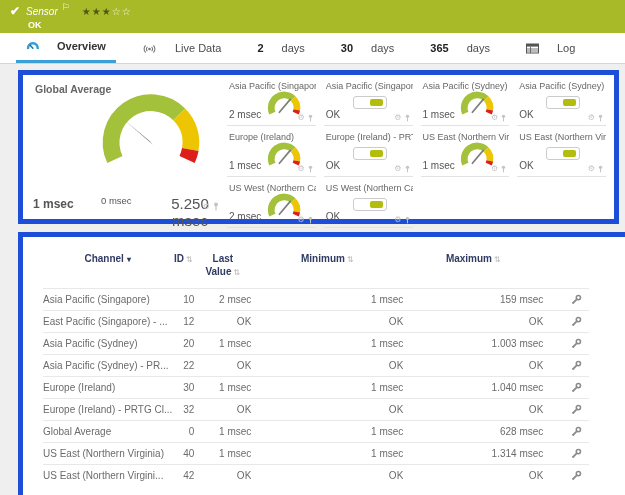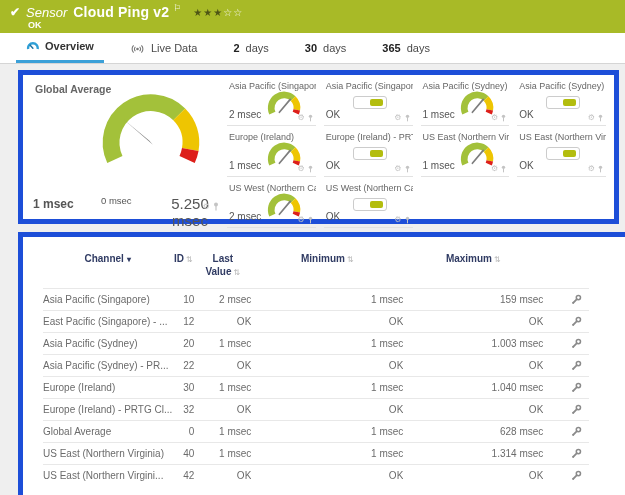--- a/index.html
+++ b/index.html
@@ -7,31 +7,31 @@
     --g-green:#a3c13a; --g-yellow:#eec502; --g-red:#dd1f1a;
     --knob:#b3bd0e; --needle:#7d7d7d;
   }
   *{box-sizing:border-box;}
   body{margin:0;width:625px;height:495px;overflow:hidden;background:#efefef;
        font-family:"Liberation Sans",sans-serif;-webkit-font-smoothing:antialiased;}
   
   .topbar{height:33px;background:var(--green);color:#fff;position:relative;}
   .topbar-row1{position:absolute;left:10px;top:4px;display:flex;align-items:center;gap:6px;}
   .check{font-size:12px;font-weight:bold;}
-  .kind{font-style:italic;font-size:13px;}
+  .kind{font-style:italic;font-size:10px;}
   .title{font-size:14px;font-weight:bold;letter-spacing:.2px;}
   .flag{font-size:9px;position:relative;top:-4px;margin-left:-2px;}
   .stars{font-size:10px;letter-spacing:1px;margin-left:6px;}
   .stars .filled{color:rgba(55,60,18,.8);}
   .stars .empty{color:rgba(255,255,255,.9);}
   .status-ok{position:absolute;left:28px;top:20px;font-size:9px;font-weight:bold;}
   
   .tabbar{height:31px;background:#fff;border-bottom:1px solid #d5d5d5;display:flex;
           align-items:stretch;padding-left:16px;}
-  .tab{display:flex;align-items:center;gap:6px;padding:5px 10px;margin-right:16px;
+  .tab{display:flex;align-items:center;gap:18px;padding:5px 10px;margin-right:16px;
        font-size:11px;color:#4a4a4a;cursor:pointer;white-space:nowrap;}
   .tab.active{font-weight:bold;color:#333;border-bottom:3px solid var(--blue);padding-top:3px;}
   .tab .num{font-weight:bold;color:#222;}
   .tab svg{flex:0 0 auto;}
   
   .panel{background:#fff;border:5px solid #1d4ed8;}
   .gauges{margin:6px 6px 0 18px;height:154px;display:flex;padding:0;}
   .big-tile{width:204px;position:relative;flex:0 0 auto;}
   .big-title{position:absolute;left:12px;top:8px;font-size:10.5px;font-weight:600;color:#666;}
   .big-svg{position:absolute;left:65px;top:13px;}
@@ -71,21 +71,20 @@
   td.ch{text-align:left;}
   td.act svg{display:block;margin-left:28px;cursor:pointer;}
 </style>
 </head>
 <body>
 
 <div class="topbar">
   <div class="topbar-row1">
     <span class="check">✔</span>
     <span class="kind">Sensor</span>
-    <span class="title">Cloud Ping v2</span>
     <span class="flag">⚐</span>
     <span class="stars"><span class="filled">★★★</span><span class="empty">☆☆</span></span>
   </div>
   <div class="status-ok">OK</div>
 </div>
 
 <div class="tabbar">
   <div class="tab active">
     <svg width="13" height="11" viewBox="0 0 13 11">
       <path d="M2.2 9 A4.8 4.8 0 1 1 11.6 9" fill="none" stroke="#2f9fd6" stroke-width="2.4"></path>
@@ -105,20 +104,28 @@
     <span class="num">2</span>
     <span>days</span>
   </div>
   <div class="tab">
     <span class="num">30</span>
     <span>days</span>
   </div>
   <div class="tab">
     <span class="num">365</span>
     <span>days</span>
+  </div>
+  <div class="tab">
+    <svg width="13" height="11" viewBox="0 0 13 11">
+      <rect x="0.5" y="1" width="12" height="9" fill="#fff" stroke="#555"></rect>
+      <rect x="0.5" y="1" width="12" height="2.6" fill="#555"></rect>
+      <path d="M0.5 6 H12.5 M0.5 8 H12.5 M4.5 3.6 V10" stroke="#555" stroke-width="0.8"></path>
+    </svg>
+    <span>Log</span>
   </div>
 
 </div>
 
 <div class="panel gauges">
   <div class="big-tile">
     <div class="big-title">Global Average</div>
     <svg class="big-svg" width="126" height="84" viewBox="0 0 120 80">
       <path d="M25.6 68.1 A38 38 0 0 1 86.9 25.1" fill="none" stroke="var(--g-green)" stroke-width="16"></path>
       <path d="M86.9 25.1 A38 38 0 0 1 97.4 58.6" fill="none" stroke="var(--g-yellow)" stroke-width="16"></path>

